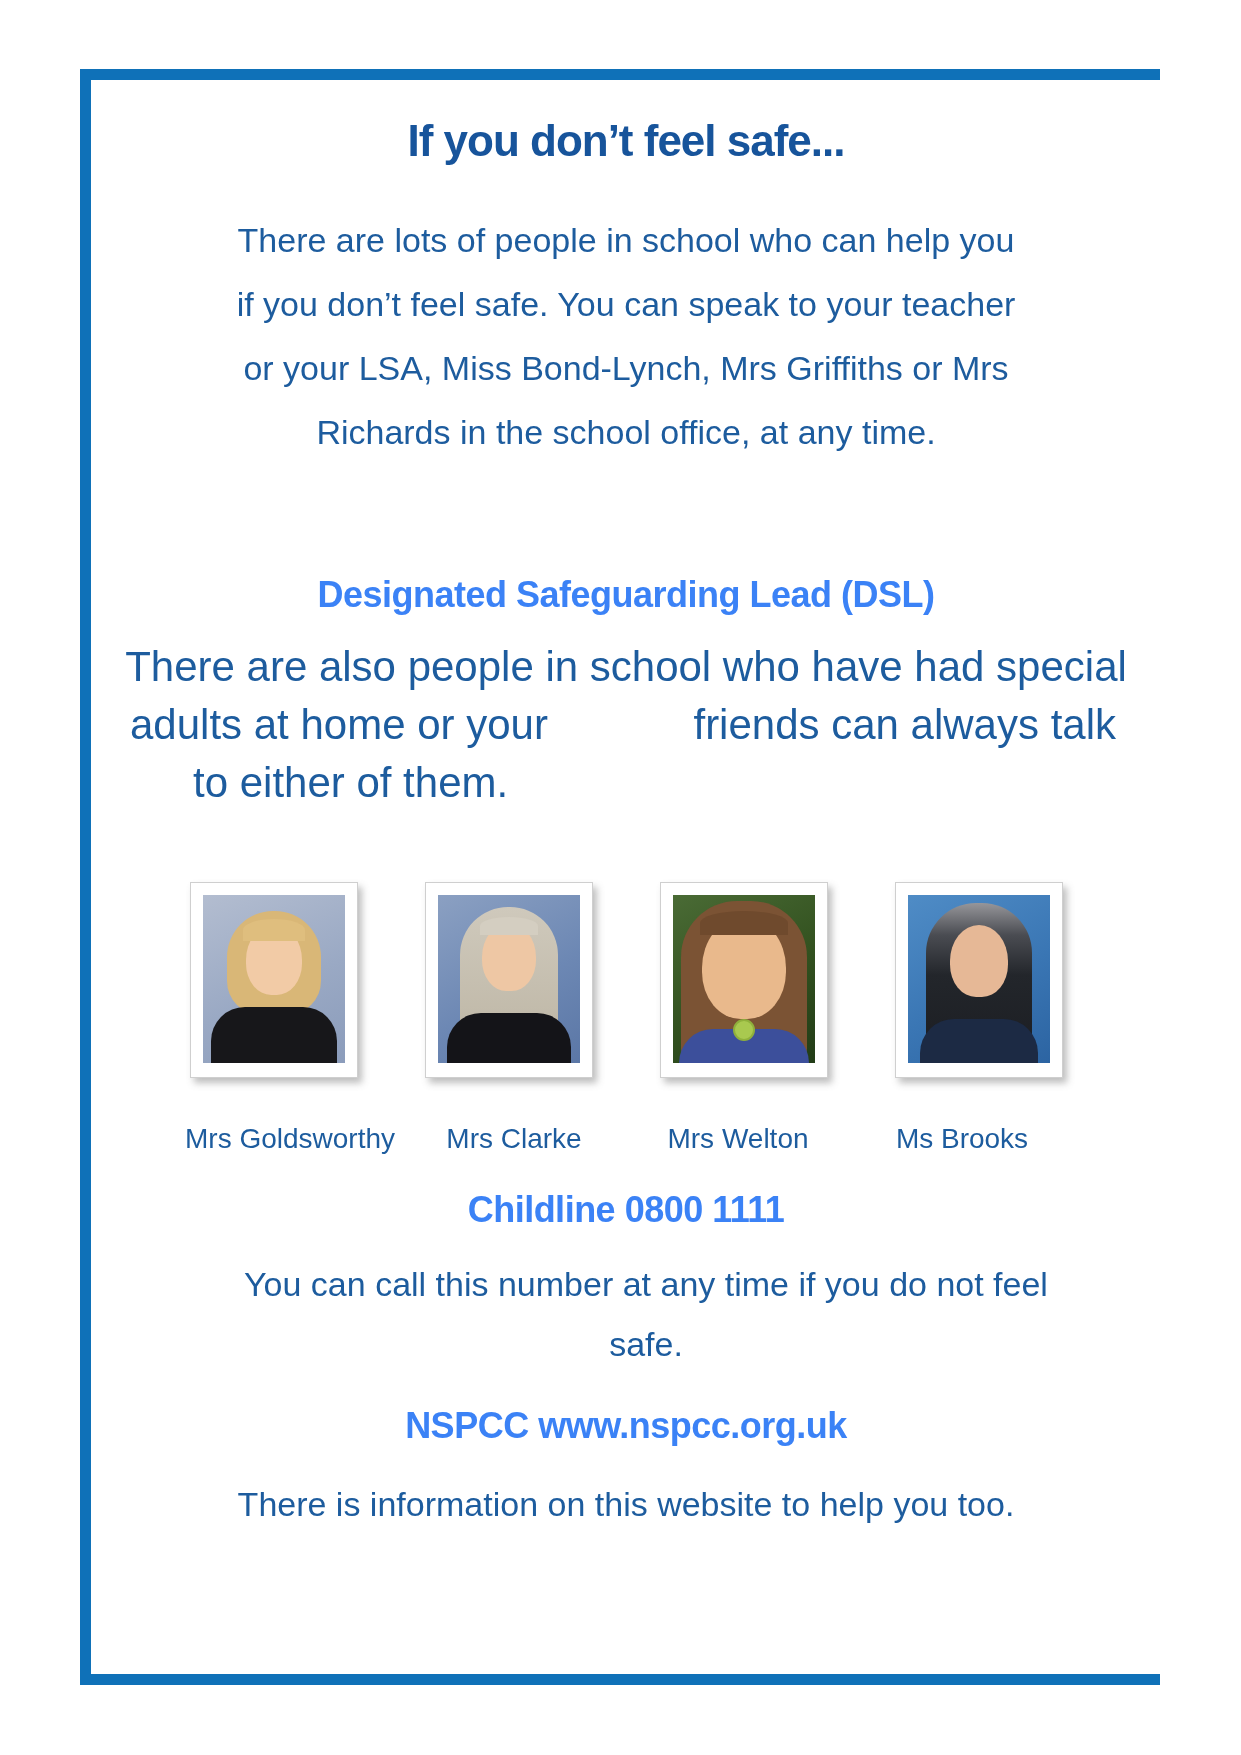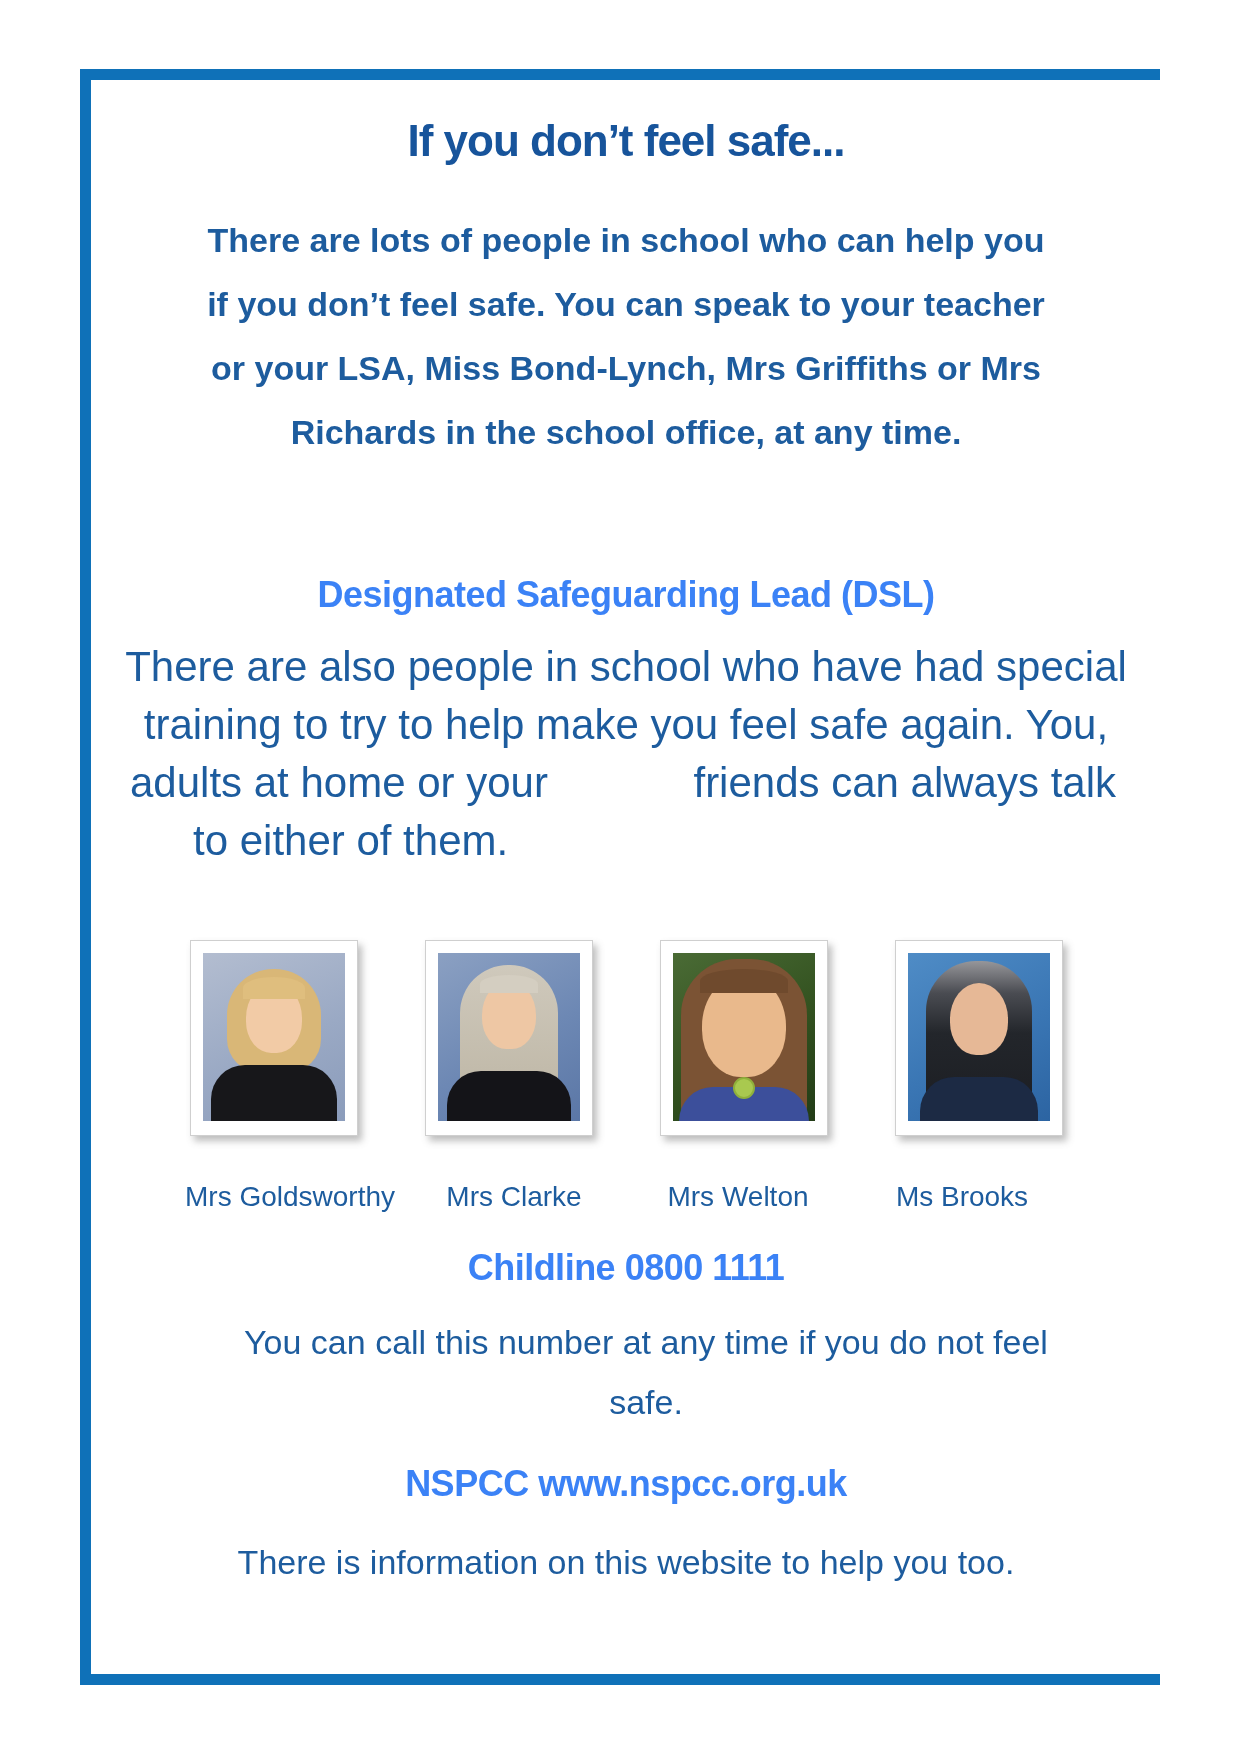--- a/index.html
+++ b/index.html
@@ -23,21 +23,21 @@
   .title {
     margin:34px 0 0 0;
     font-size:44px; line-height:54px; font-weight:700;
     letter-spacing:-1px;
     color:#17549b;
     text-align:center;
   }
   .intro { margin-top:40px; }
   .intro .line {
     font-size:34px; line-height:64px;
-    text-align:center; white-space:nowrap;font-weight:bold;
+    text-align:center; white-space:nowrap;
   }
   .h2 {
     font-size:36px; line-height:48px; font-weight:700;
     letter-spacing:-0.5px;
     color:#3b82f6; text-align:center;
   }
   .dsl-heading { margin-top:107px; }
   .dsl-para { margin-top:19px; }
   .dsl-para .line {
     font-size:42px; line-height:58px;
@@ -133,21 +133,20 @@
         <div class="line">There are lots of people in school who can help you</div>
         <div class="line">if you don’t feel safe. You can speak to your teacher</div>
         <div class="line">or your LSA, Miss Bond-Lynch, Mrs Griffiths or Mrs</div>
         <div class="line">Richards in the school office, at any time.</div>
       </div>
 
       <div class="h2 dsl-heading">Designated Safeguarding Lead (DSL)</div>
 
       <div class="dsl-para">
         <div class="line">There are also people in school who have had special</div>
-        <div class="line">training to try to help make you feel safe again. You,</div>
         <div class="line line-split">
           <span>adults at home or your</span>
           <span>friends can always talk</span>
         </div>
         <div class="line line-indent">to either of them.</div>
       </div>
 
       <div class="photos-row">
         <div class="polaroid">
           <div class="photo av-goldsworthy">

